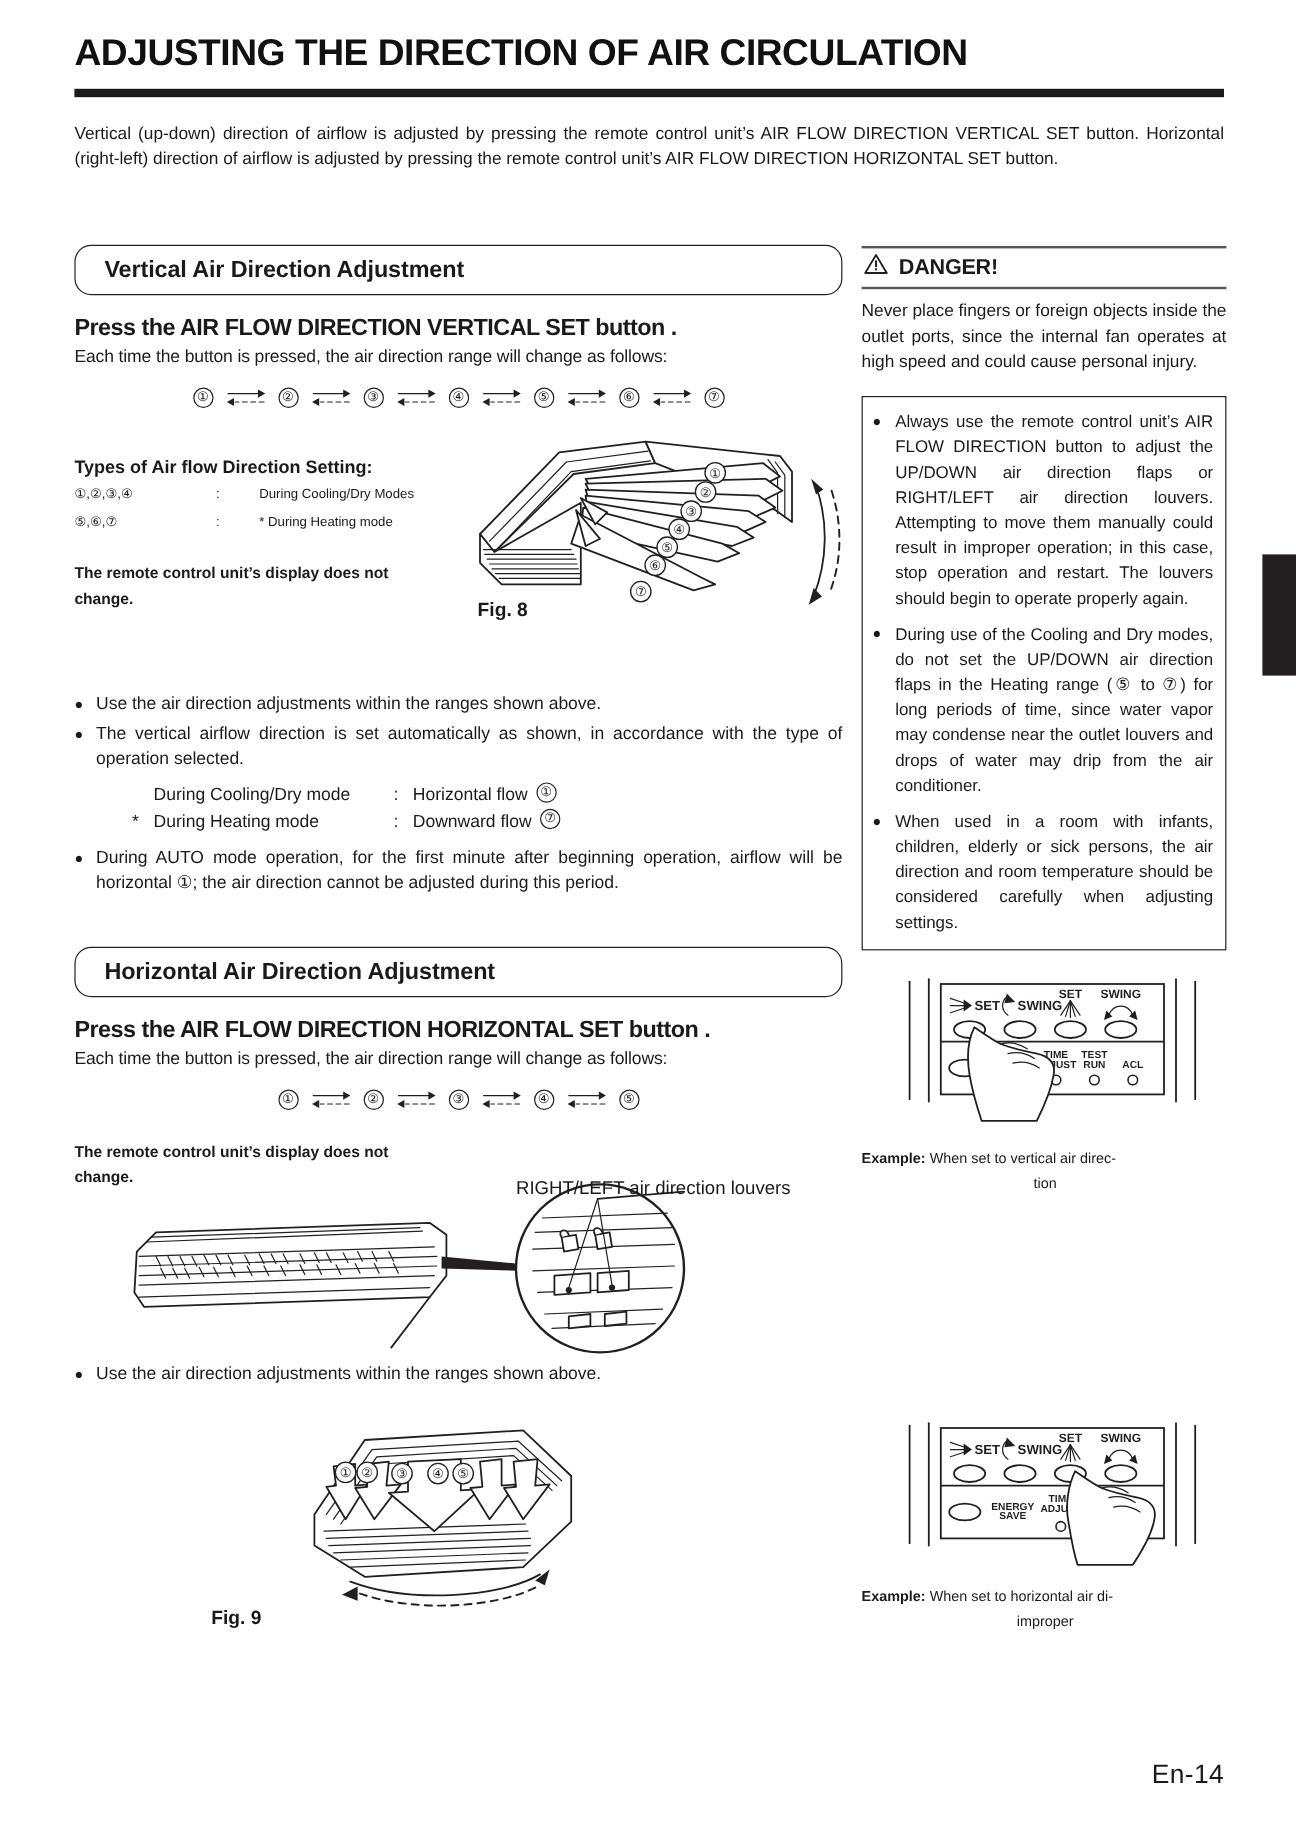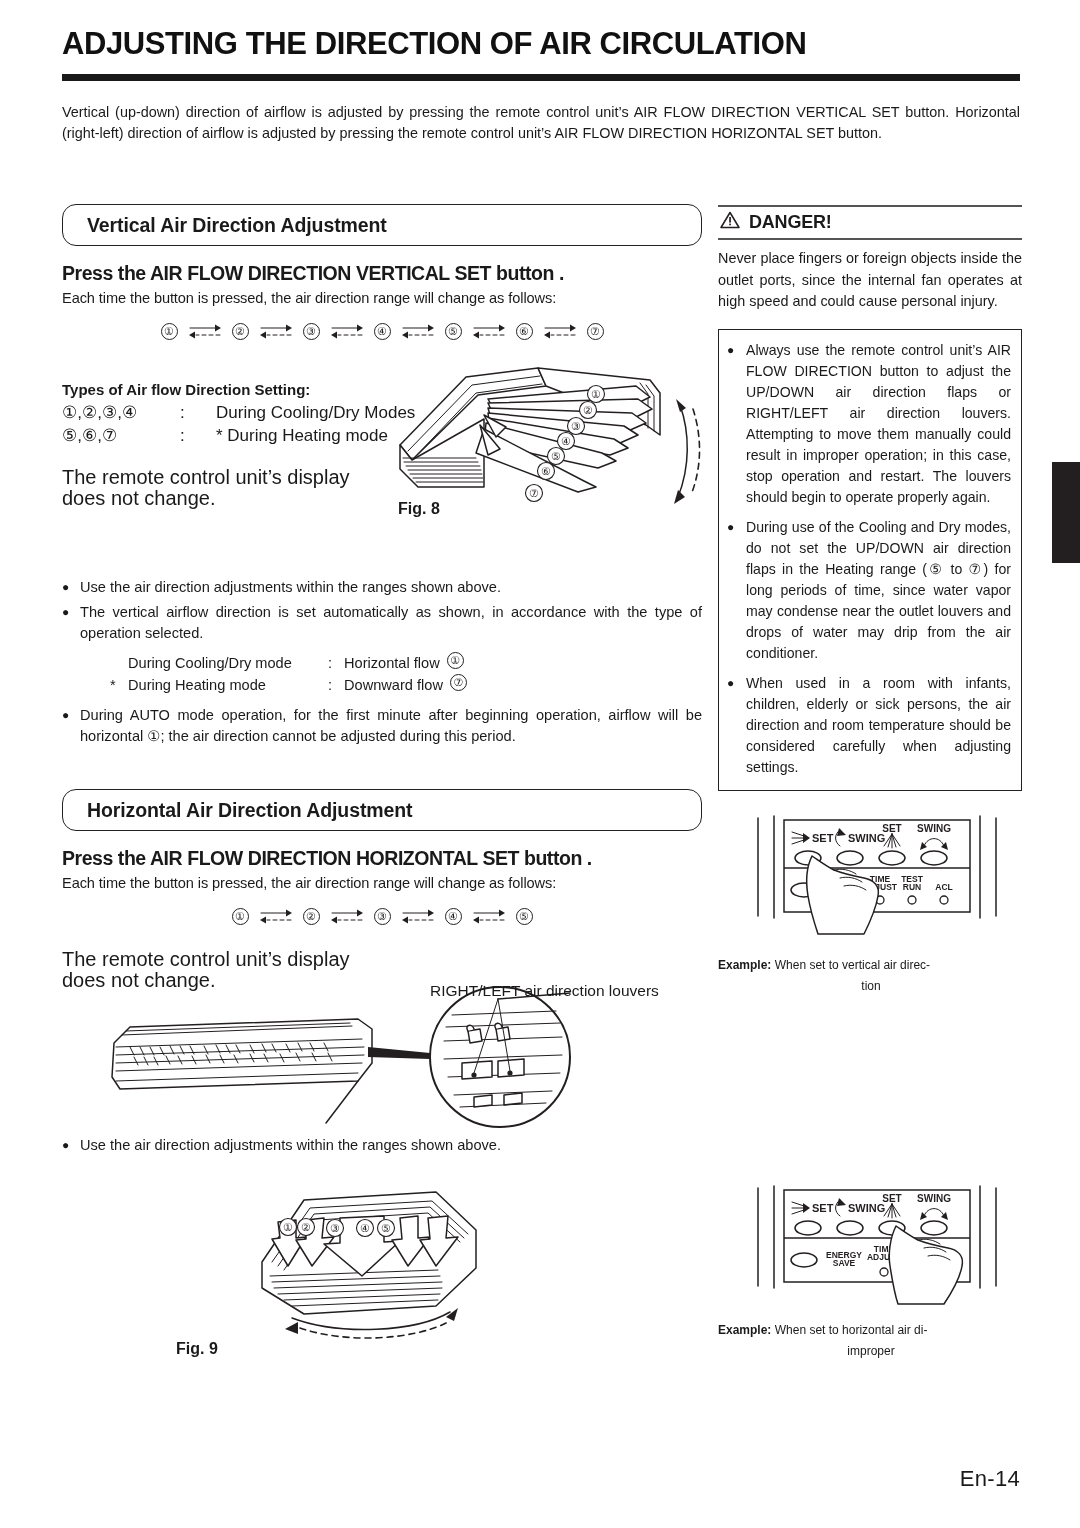--- a/index.html
+++ b/index.html
@@ -102,25 +102,25 @@
   .seq .circnum { margin: 0 7px; }
   .arrowpair {
     position: relative;
     width: 34px; height: 18px;
     flex: none;
     margin: 0 3px;
   }
   .arrowpair svg { display:block; }
 
   
-  .txt { font-size: 20px; line-height: 21px; }
+  .txt { font-size: 13px; line-height: 21px; font-weight: bold; }
 
   
   .types-title { font-size: 15px; font-weight: bold; margin-bottom: 3px; }
-  .types-row { display: flex; align-items: center; font-size: 17px; line-height: 23px; }
+  .types-row { display: flex; align-items: center; font-size: 11px; line-height: 23px; }
   .types-nums { width: 118px; display: flex; align-items: center; }
   .types-colon { width: 36px; }
   .types-desc { white-space: nowrap; }
   .bullet {
     display: flex;
     font-size: 14.6px;
     line-height: 21.5px;
     margin-bottom: 3px;
   }
   .bullet .dot {

